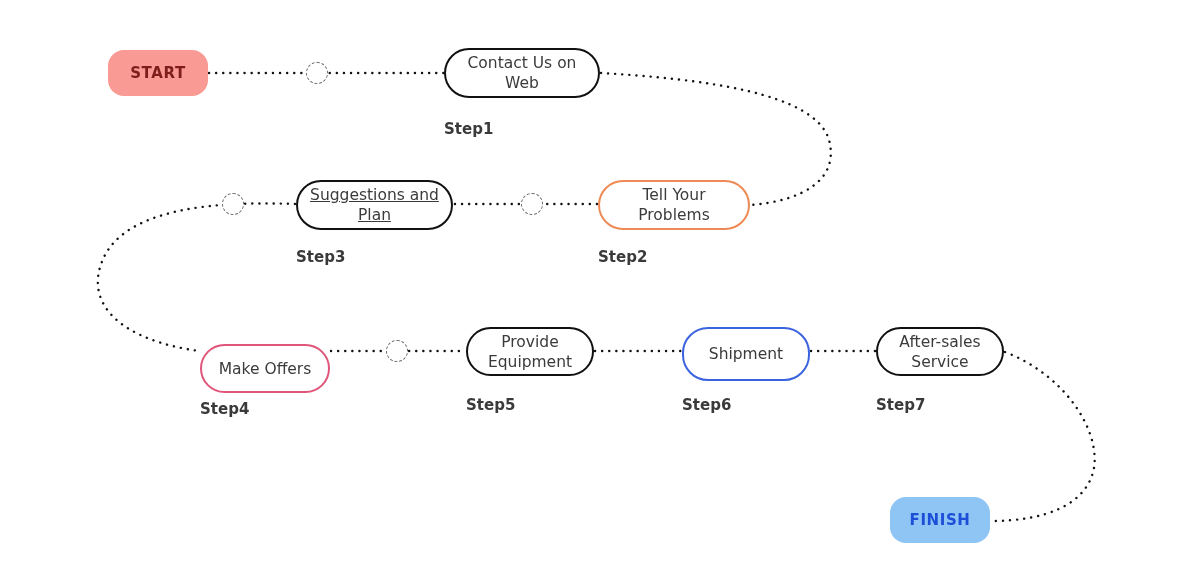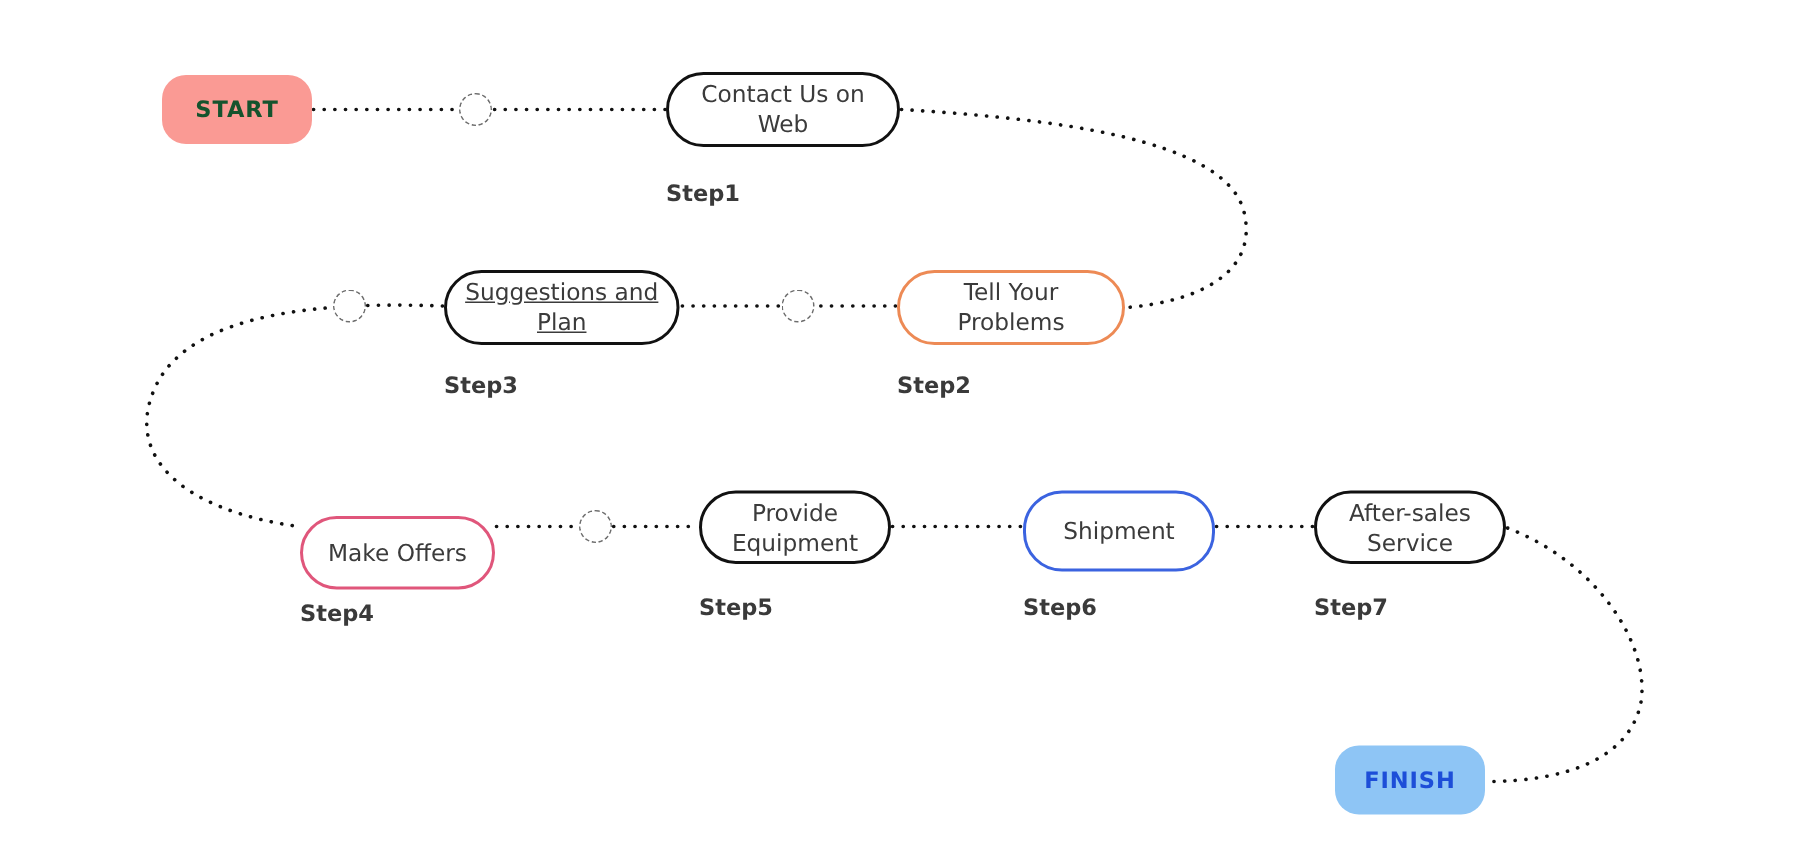--- a/index.html
+++ b/index.html
@@ -90,21 +90,21 @@
       <path d="M 601 73 C 700 79, 815 92, 829 140 C 840 181, 800 201, 751 205" fill="none" stroke="#111111" stroke-width="2.4" stroke-dasharray="0.1 7" stroke-linecap="round"></path>
       <path d="M 597 204 L 454 204" fill="none" stroke="#111111" stroke-width="2.4" stroke-dasharray="0.1 7" stroke-linecap="round"></path>
       <path d="M 295 204 C 215 201, 128 208, 104 257 C 82 303, 120 340, 199 351" fill="none" stroke="#111111" stroke-width="2.4" stroke-dasharray="0.1 7" stroke-linecap="round"></path>
       <path d="M 331 351 L 465 351" fill="none" stroke="#111111" stroke-width="2.4" stroke-dasharray="0.1 7" stroke-linecap="round"></path>
       <path d="M 595 351 L 681 351" fill="none" stroke="#111111" stroke-width="2.4" stroke-dasharray="0.1 7" stroke-linecap="round"></path>
       <path d="M 811 351 L 875 351" fill="none" stroke="#111111" stroke-width="2.4" stroke-dasharray="0.1 7" stroke-linecap="round"></path>
       <path d="M 1005 352 C 1065 375, 1100 430, 1094 468 C 1087 505, 1045 521, 991 521" fill="none" stroke="#111111" stroke-width="2.4" stroke-dasharray="0.1 7" stroke-linecap="round"></path>
     </svg>
 
   <div id="terminal-layer">
-      <div class="terminal" style="left: 108px; top: 50px; width: 100px; height: 46px; background: rgb(250, 154, 148); color: #14532d;">
+      <div class="terminal" style="left: 108px; top: 50px; width: 100px; height: 46px; background: rgb(250, 154, 148); color: #7f1d1d;">
         <span>START</span>
       </div>
       <div class="terminal" style="left: 890px; top: 497px; width: 100px; height: 46px; background: rgb(142, 197, 245); color: #1d4ed8;">
         <span>FINISH</span>
       </div>
     </div>
   <div id="node-layer">
       <div class="node" style="left: 444px; top: 48px; width: 156px; height: 50px; border-color: rgb(17, 17, 17);">
         <span>Contact Us on Web</span>
       </div>

